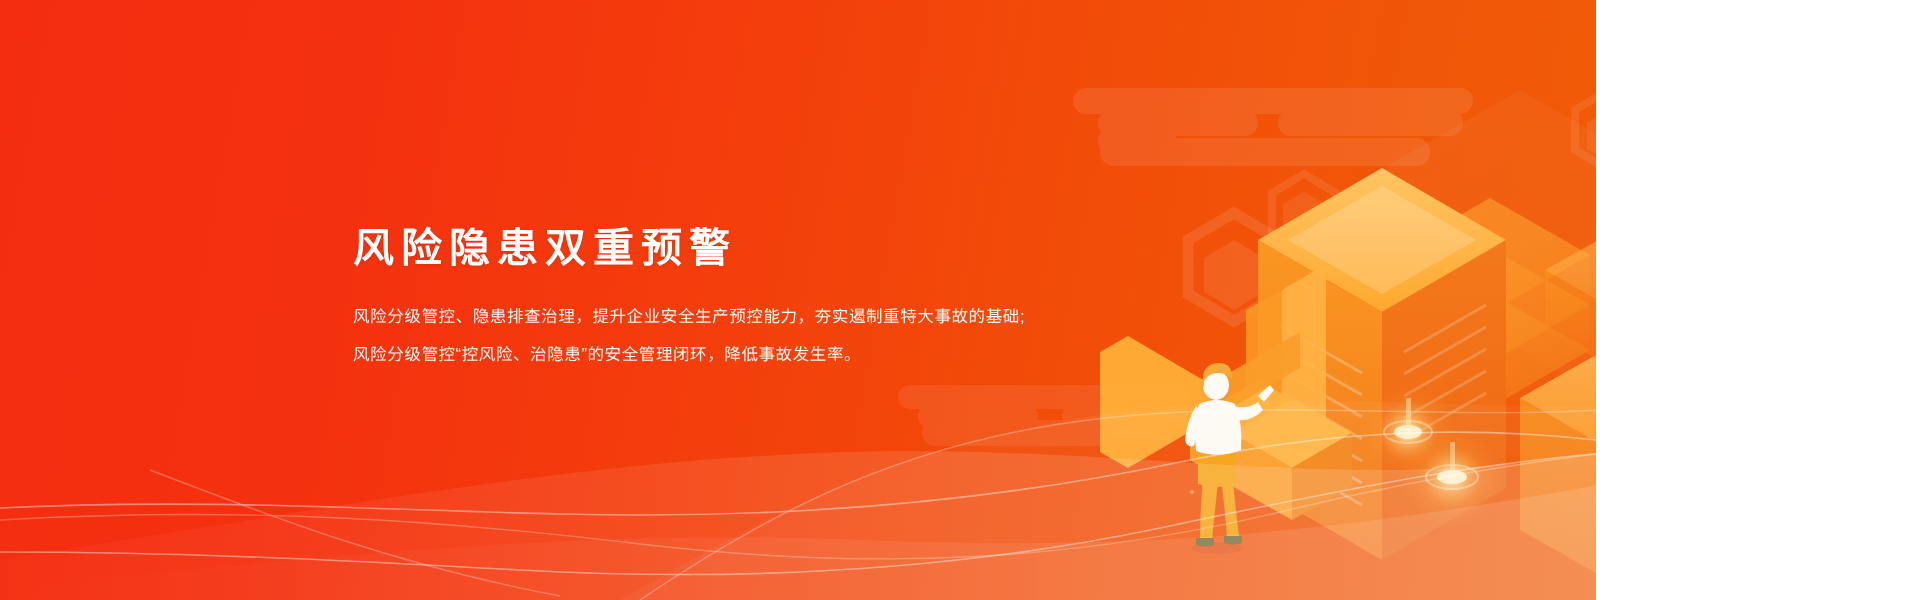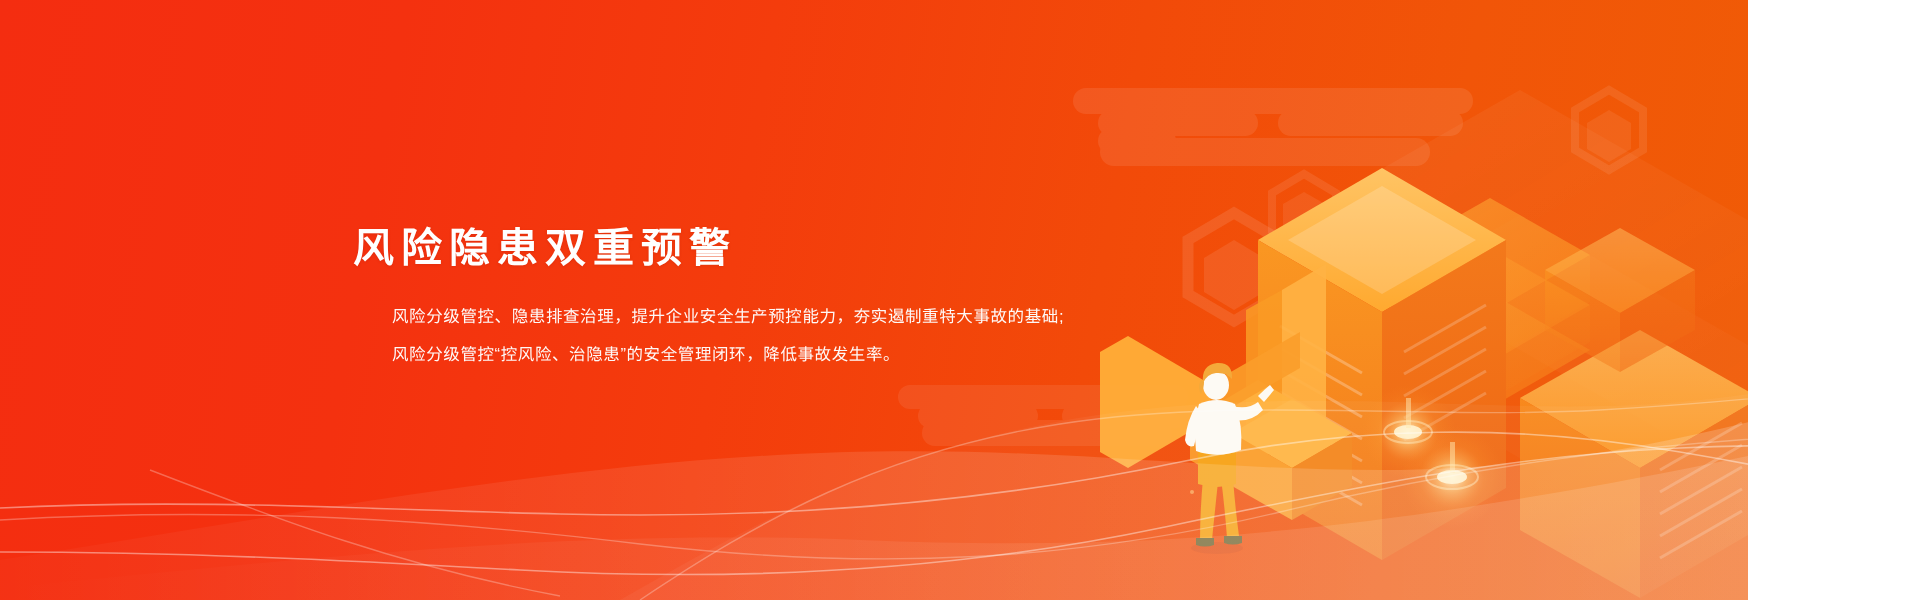--- a/index.html
+++ b/index.html
@@ -4,21 +4,21 @@
 <title>风险隐患双重预警</title>
 <style>
   * { margin:0; padding:0; box-sizing:border-box; }
   html, body {
     width:1920px; height:600px;
     overflow:hidden;
     font-family:"Liberation Sans","DejaVu Sans",sans-serif;
   }
   .banner {
     position:relative;
-    width:1748px; height:600px;
+    width:1596px; height:600px;
     overflow:hidden;
     background:linear-gradient(100deg,
         #f42d10 0%,
         #f4310f 22%,
         #f43c0c 42%,
         #f24a09 62%,
         #f15508 80%,
         #f05c06 100%);
   }
   .layer { position:absolute; inset:0; pointer-events:none; }
@@ -33,21 +33,21 @@
   }
   .headline {
     font-size:41px;
     line-height:52px;
     font-weight:bold;
     color:#ffffff;
     letter-spacing:7px;
     white-space:nowrap;
     text-shadow:0 1px 3px rgba(150,20,0,.18);
   }
-  .subcopy { margin-top:23px;margin-left:39px; }
+  .subcopy { margin-top:23px; }
   .subline {
     font-size:16.5px;
     line-height:38px;
     color:#ffffff;
     letter-spacing:.6px;
     white-space:nowrap;
     opacity:.97;
   }
 </style>
 </head>

